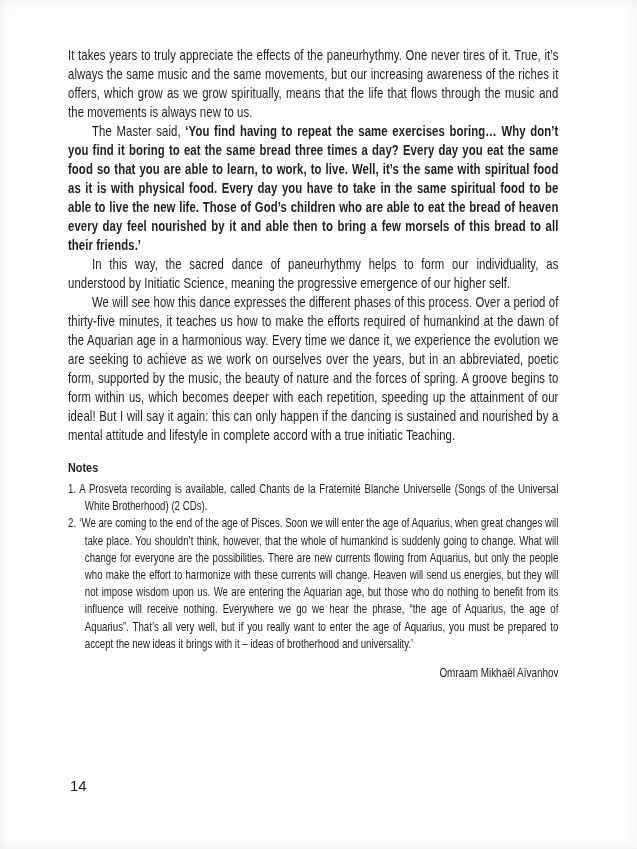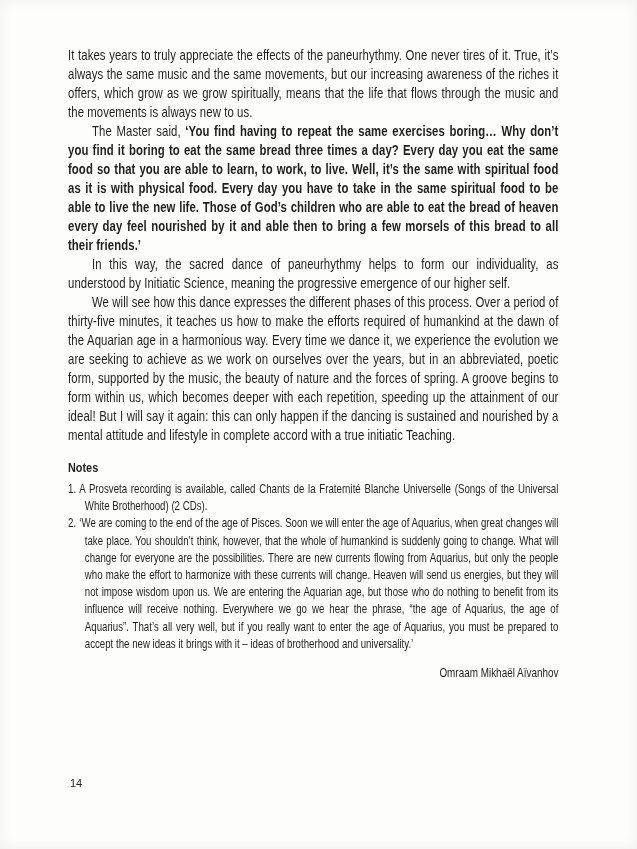--- a/index.html
+++ b/index.html
@@ -59,21 +59,21 @@
   .attribution {
     margin-top: 12px;
     font-size: 12.4px;
     line-height: 17px;
     text-align: right;
   }
   .page-number {
     position: absolute;
     left: 70px;
     top: 777px;
-    font-size: 11px;
+    font-size: 15px;
   }
 </style>
 </head>
 <body>
 
 <div class="text-block">
 
   <p class="body">It takes years to truly appreciate the effects of the paneurhythmy. One never tires of it. True, it’s always the same music and the same movements, but our increasing awareness of the riches it offers, which grow as we grow spiritually, means that the life that flows through the music and the movements is always new to us.</p>
 
   <p class="body indent"><span>The Master said, </span><span class="bold-quote">‘You find having to repeat the same exercises boring… Why don’t you find it boring to eat the same bread three times a day? Every day you eat the same food so that you are able to learn, to work, to live. Well, it’s the same with spiritual food as it is with physical food. Every day you have to take in the same spiritual food to be able to live the new life. Those of God’s children who are able to eat the bread of heaven every day feel nourished by it and able then to bring a few morsels of this bread to all their friends.’</span></p>

